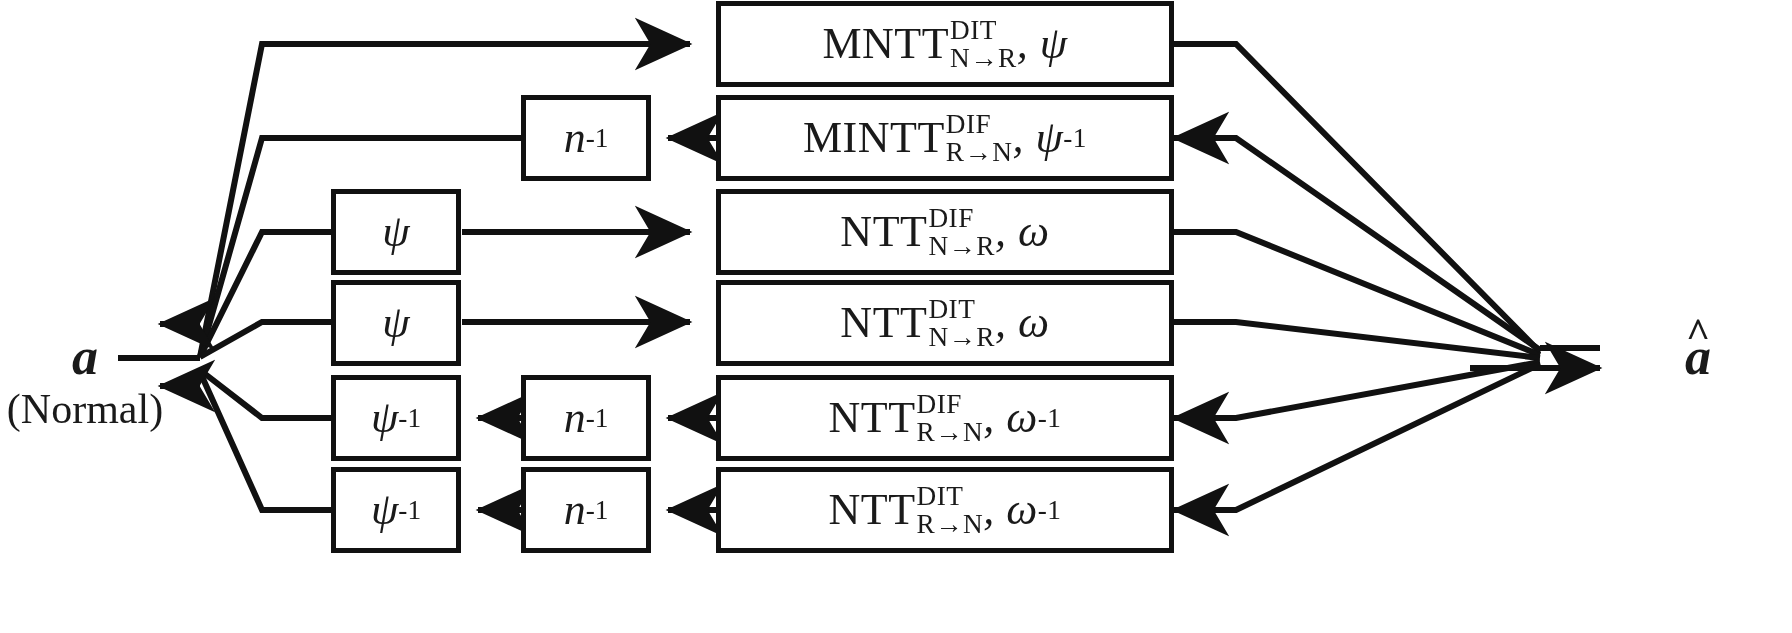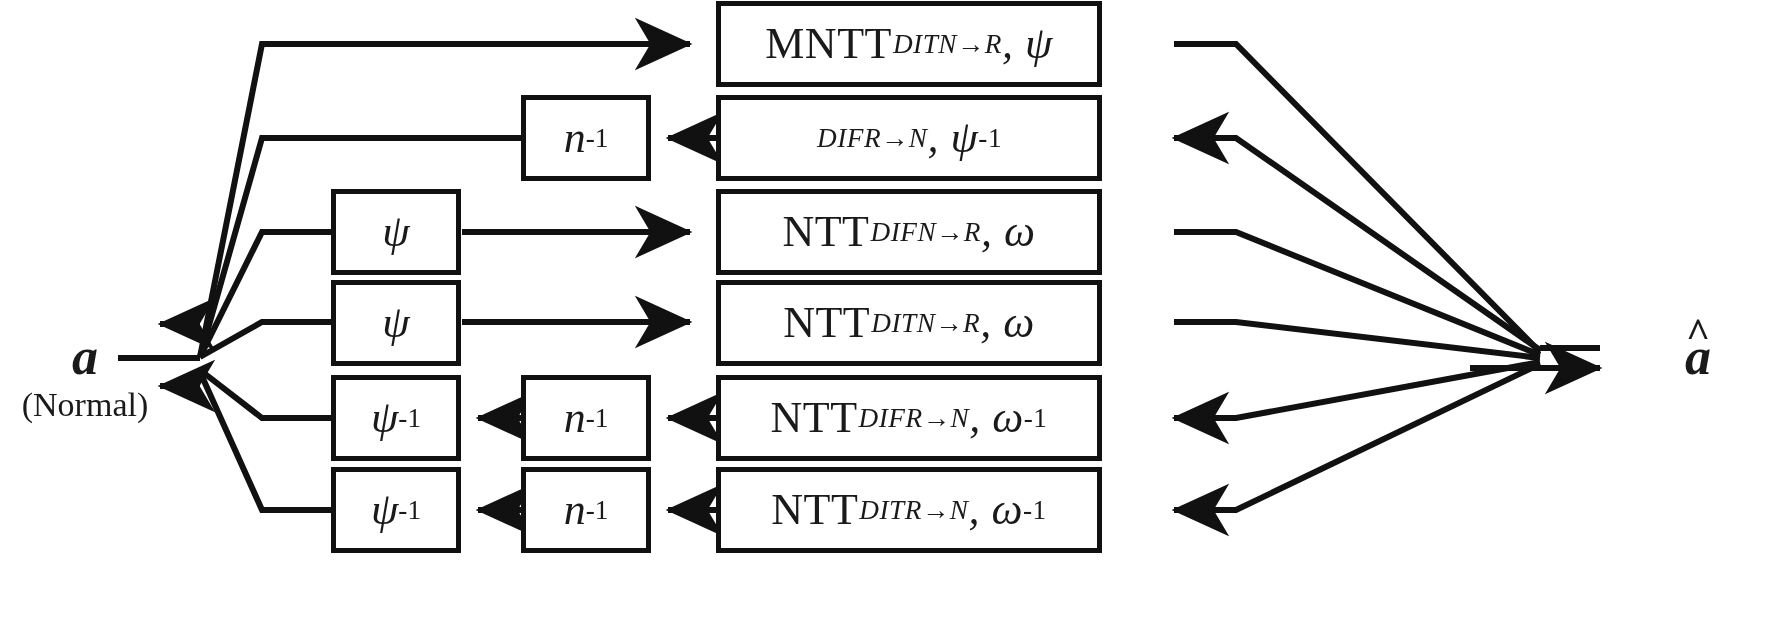--- a/index.html
+++ b/index.html
@@ -29,21 +29,21 @@
     box-sizing: border-box;
     border: 5px solid #111111;
     background: #ffffff;
     display: flex;
     align-items: center;
     justify-content: center;
     white-space: nowrap;
   }
   .bigbox {
     left: 716px;
-    width: 386px;
+    width: 458px;
     height: 86px;
   }
   .bigbox .lbl {
     font-size: 44px;
     line-height: 1;
     letter-spacing: .5px;
     display: inline-flex;
     align-items: center;
   }
   .smallbox {
@@ -53,26 +53,25 @@
   .smallbox .lbl {
     font-size: 44px;
     line-height: 1;
     display: inline-flex;
     align-items: center;
   }
   .it { font-style: italic; }
   .up { font-style: normal; }
   .sub-sup {
     display: inline-flex;
-    flex-direction: row;
+    flex-direction: column;
     align-items: flex-start;
     justify-content: center;
     font-size: 0.62em;
     line-height: 1.02;
-    font-style: italic;
     margin-left: 1px;
     transform: translateY(1px);
   }
   .sub-sup .s-top { display: block; }
   .sub-sup .s-bot { display: block; }
   .sup {
     font-size: 0.62em;
     vertical-align: super;
     line-height: 0;
     font-style: normal;
@@ -83,21 +82,21 @@
     white-space: nowrap;
   }
   .endlabel .sym {
     font-size: 52px;
     font-style: italic;
     font-weight: bold;
     display: block;
     line-height: 1.05;
   }
   .endlabel .cap {
-    font-size: 34px;
+    font-size: 42px;
     font-style: normal;
     display: block;
     line-height: 1.05;
     margin-top: 2px;
   }
   .hatwrap { position: relative; display: inline-block; }
   .hatwrap .hat {
     position: absolute;
     top: -0.42em;
     left: 50%;
@@ -172,20 +171,21 @@
           <span class="s-top">DIT</span>
           <span class="s-bot">N→R</span>
         </span>
         <span class="it">, ψ</span>
         <span class="sup"></span>
     </span>
   </div>
 
   <div class="box bigbox" style="top:95px;">
     <span class="lbl">
+      <span class="up">MINTT</span>
         <span class="sub-sup">
           <span class="s-top">DIF</span>
           <span class="s-bot">R→N</span>
         </span>
         <span class="it">, ψ</span>
         <span class="sup">-1</span>
     </span>
   </div>
 
   <div class="box bigbox" style="top:189px;">

